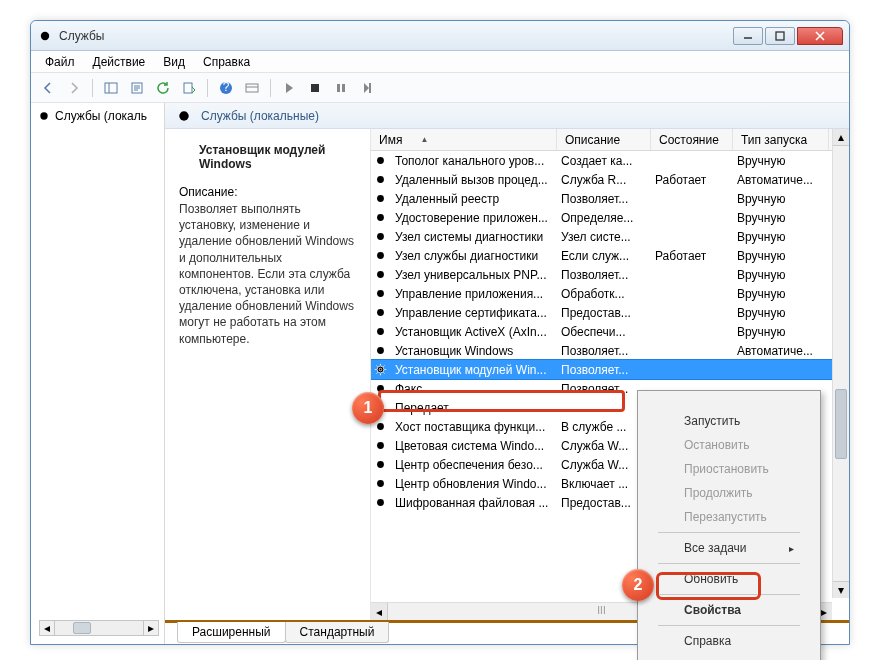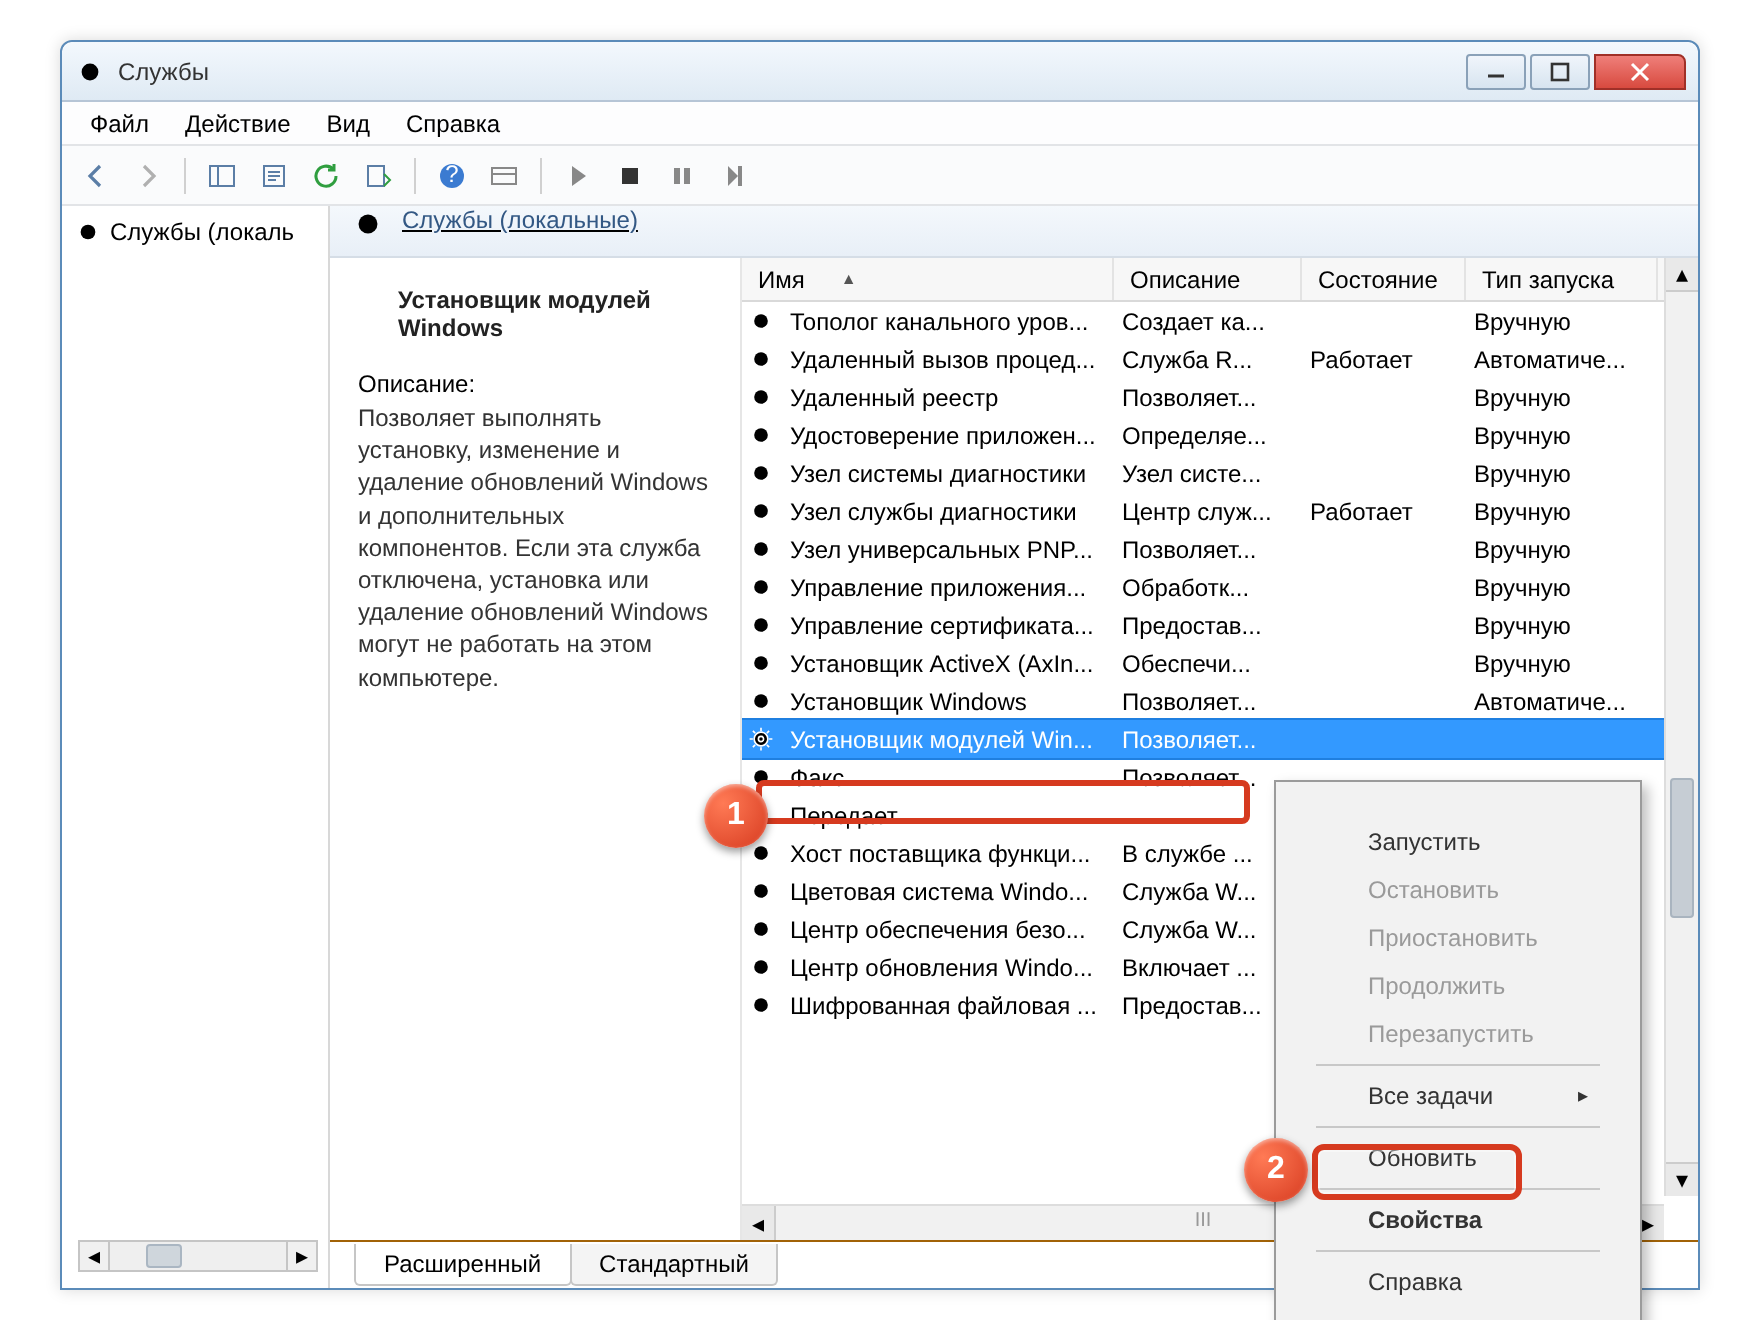--- a/index.html
+++ b/index.html
@@ -25,21 +25,21 @@
 .client { display:flex; height: calc(100% - 30px - 22px - 30px); }
 .left-tree { width: 134px; border-right:1px solid #d8d8d8; padding:4px 2px; overflow:hidden;}
 .tree-node { display:flex; align-items:center; padding:2px 4px; white-space:nowrap; }
 .tree-node .gear{width:14px;height:14px;margin-right:4px;}
 .left-scroll{ position:absolute; bottom:6px; left:12px; width:120px; height:16px; display:flex; align-items:center;}
 .left-scroll .arrow{width:16px;height:16px;border:1px solid #c5c5c5;background:#f0f0f0;display:flex;align-items:center;justify-content:center;}
 .left-scroll .track{flex:1;background:#efefef;height:16px;border-top:1px solid #c5c5c5;border-bottom:1px solid #c5c5c5;position:relative;}
 .left-scroll .thumb{position:absolute;left:18px;top:1px;width:18px;height:12px;background:#cfd6dc;border:1px solid #aab6c2;border-radius:2px;}
 
 .main { flex:1; display:flex; flex-direction:column; min-width:0; }
-.list-header { height:26px; background:linear-gradient(#f4f8fc,#e8eff7); border-bottom:1px solid #d5dde6; display:flex; padding:0 10px; gap:8px;text-decoration:underline;}
+.list-header { height:26px; background:linear-gradient(#f4f8fc,#e8eff7); border-bottom:1px solid #d5dde6; display:flex; align-items:center; padding:0 10px; gap:8px;}
 .list-header .gear-lg{width:18px;height:18px;}
 .list-header .caption{color:#335884; font-weight:400;}
 
 .split { flex:1; display:flex; min-height:0; }
 .detail-pane { width:206px; padding:14px 10px 10px 14px; border-right:1px solid #e6e6e6;}
 .detail-title{font-weight:bold; color:#222; margin-bottom:14px;margin-left:20px;}
 .detail-sub{margin-bottom:2px;}
 .detail-desc{color:#333; line-height:1.35;}
 
 .grid { flex:1; display:flex; flex-direction:column; min-width:0; position:relative;}
@@ -63,21 +63,21 @@
 .v-scroll{position:absolute; right:0; top:0; bottom:22px; width:17px; background:#f1f1f1; border-left:1px solid #ddd;}
 .v-scroll .sbtn{height:17px; background:#e9e9e9; border-bottom:1px solid #ccc; display:flex;align-items:center;justify-content:center;}
 .v-scroll .sbtn.bottom{position:absolute;bottom:0;width:100%;border-top:1px solid #ccc;border-bottom:none;}
 .v-scroll .thumb{position:absolute; left:2px; right:2px; top:260px; height:70px; background:#c6cdd4; border:1px solid #a9b4bf; border-radius:2px;}
 
 .h-scroll{position:absolute; left:0; right:17px; bottom:0; height:18px; background:#f1f1f1; border-top:1px solid #ddd; display:flex;}
 .h-scroll .sbtn{width:17px;background:#e9e9e9;border-right:1px solid #ccc;display:flex;align-items:center;justify-content:center;}
 .h-scroll .sbtn.last{border-left:1px solid #ccc;border-right:none;margin-left:auto;}
 .h-scroll .txt{flex:1; text-align:center; color:#999; font-size:10px; padding-top:2px;}
 
-.tabbar{ height:24px; display:flex; align-items:flex-end; padding-left:12px; border-top:1px solid #a16207; gap: -1px;}
+.tabbar{ height:24px; display:flex; align-items:flex-end; padding-left:12px; border-top:3px solid #a16207; gap: -1px;}
 .tab{ padding:3px 14px; border:1px solid #c6c6c6; border-top:none; background:#f4f4f4; border-radius:0 0 3px 3px; margin-right:-1px; cursor:pointer; position:relative; top:-1px;}
 .tab.active{background:#fff; font-weight:normal;}
 
 
 .ctx-menu{ position:absolute; left:637px; top:390px; width:184px; background:#f2f2f2; border:1px solid #9b9b9b; box-shadow:3px 3px 6px rgba(0,0,0,0.25); padding:18px;}
 .ctx-item{ height:24px; display:flex; align-items:center; padding:0 18px 0 28px; color:#333; cursor:pointer; position:relative;}
 .ctx-item.dis{color:#9a9a9a; cursor:default;}
 .ctx-sep{height:1px; background:#c8c8c8; margin:3px 2px;}
 .ctx-item .sub-arrow{position:absolute; right:8px; font-size:10px;}
 
@@ -301,21 +301,21 @@
                 <span class="cell" style="width:82px"></span>
                 <span class="cell" style="width:96px">Вручную</span>
               </div>
               <div class="row">
                 <span class="ic">
                   <svg class="gear-svg" viewBox="0 0 16 16">
                     <use href="#gear"></use>
                   </svg>
                 </span>
                 <span class="cell" style="width:166px">Узел службы диагностики</span>
-                <span class="cell" style="width:94px">Центр служ...</span>
+                <span class="cell" style="width:94px">Если служ...</span>
                 <span class="cell" style="width:82px">Работает</span>
                 <span class="cell" style="width:96px">Вручную</span>
               </div>
               <div class="row">
                 <span class="ic">
                   <svg class="gear-svg" viewBox="0 0 16 16">
                     <use href="#gear"></use>
                   </svg>
                 </span>
                 <span class="cell" style="width:166px">Узел универсальных PNP...</span>

